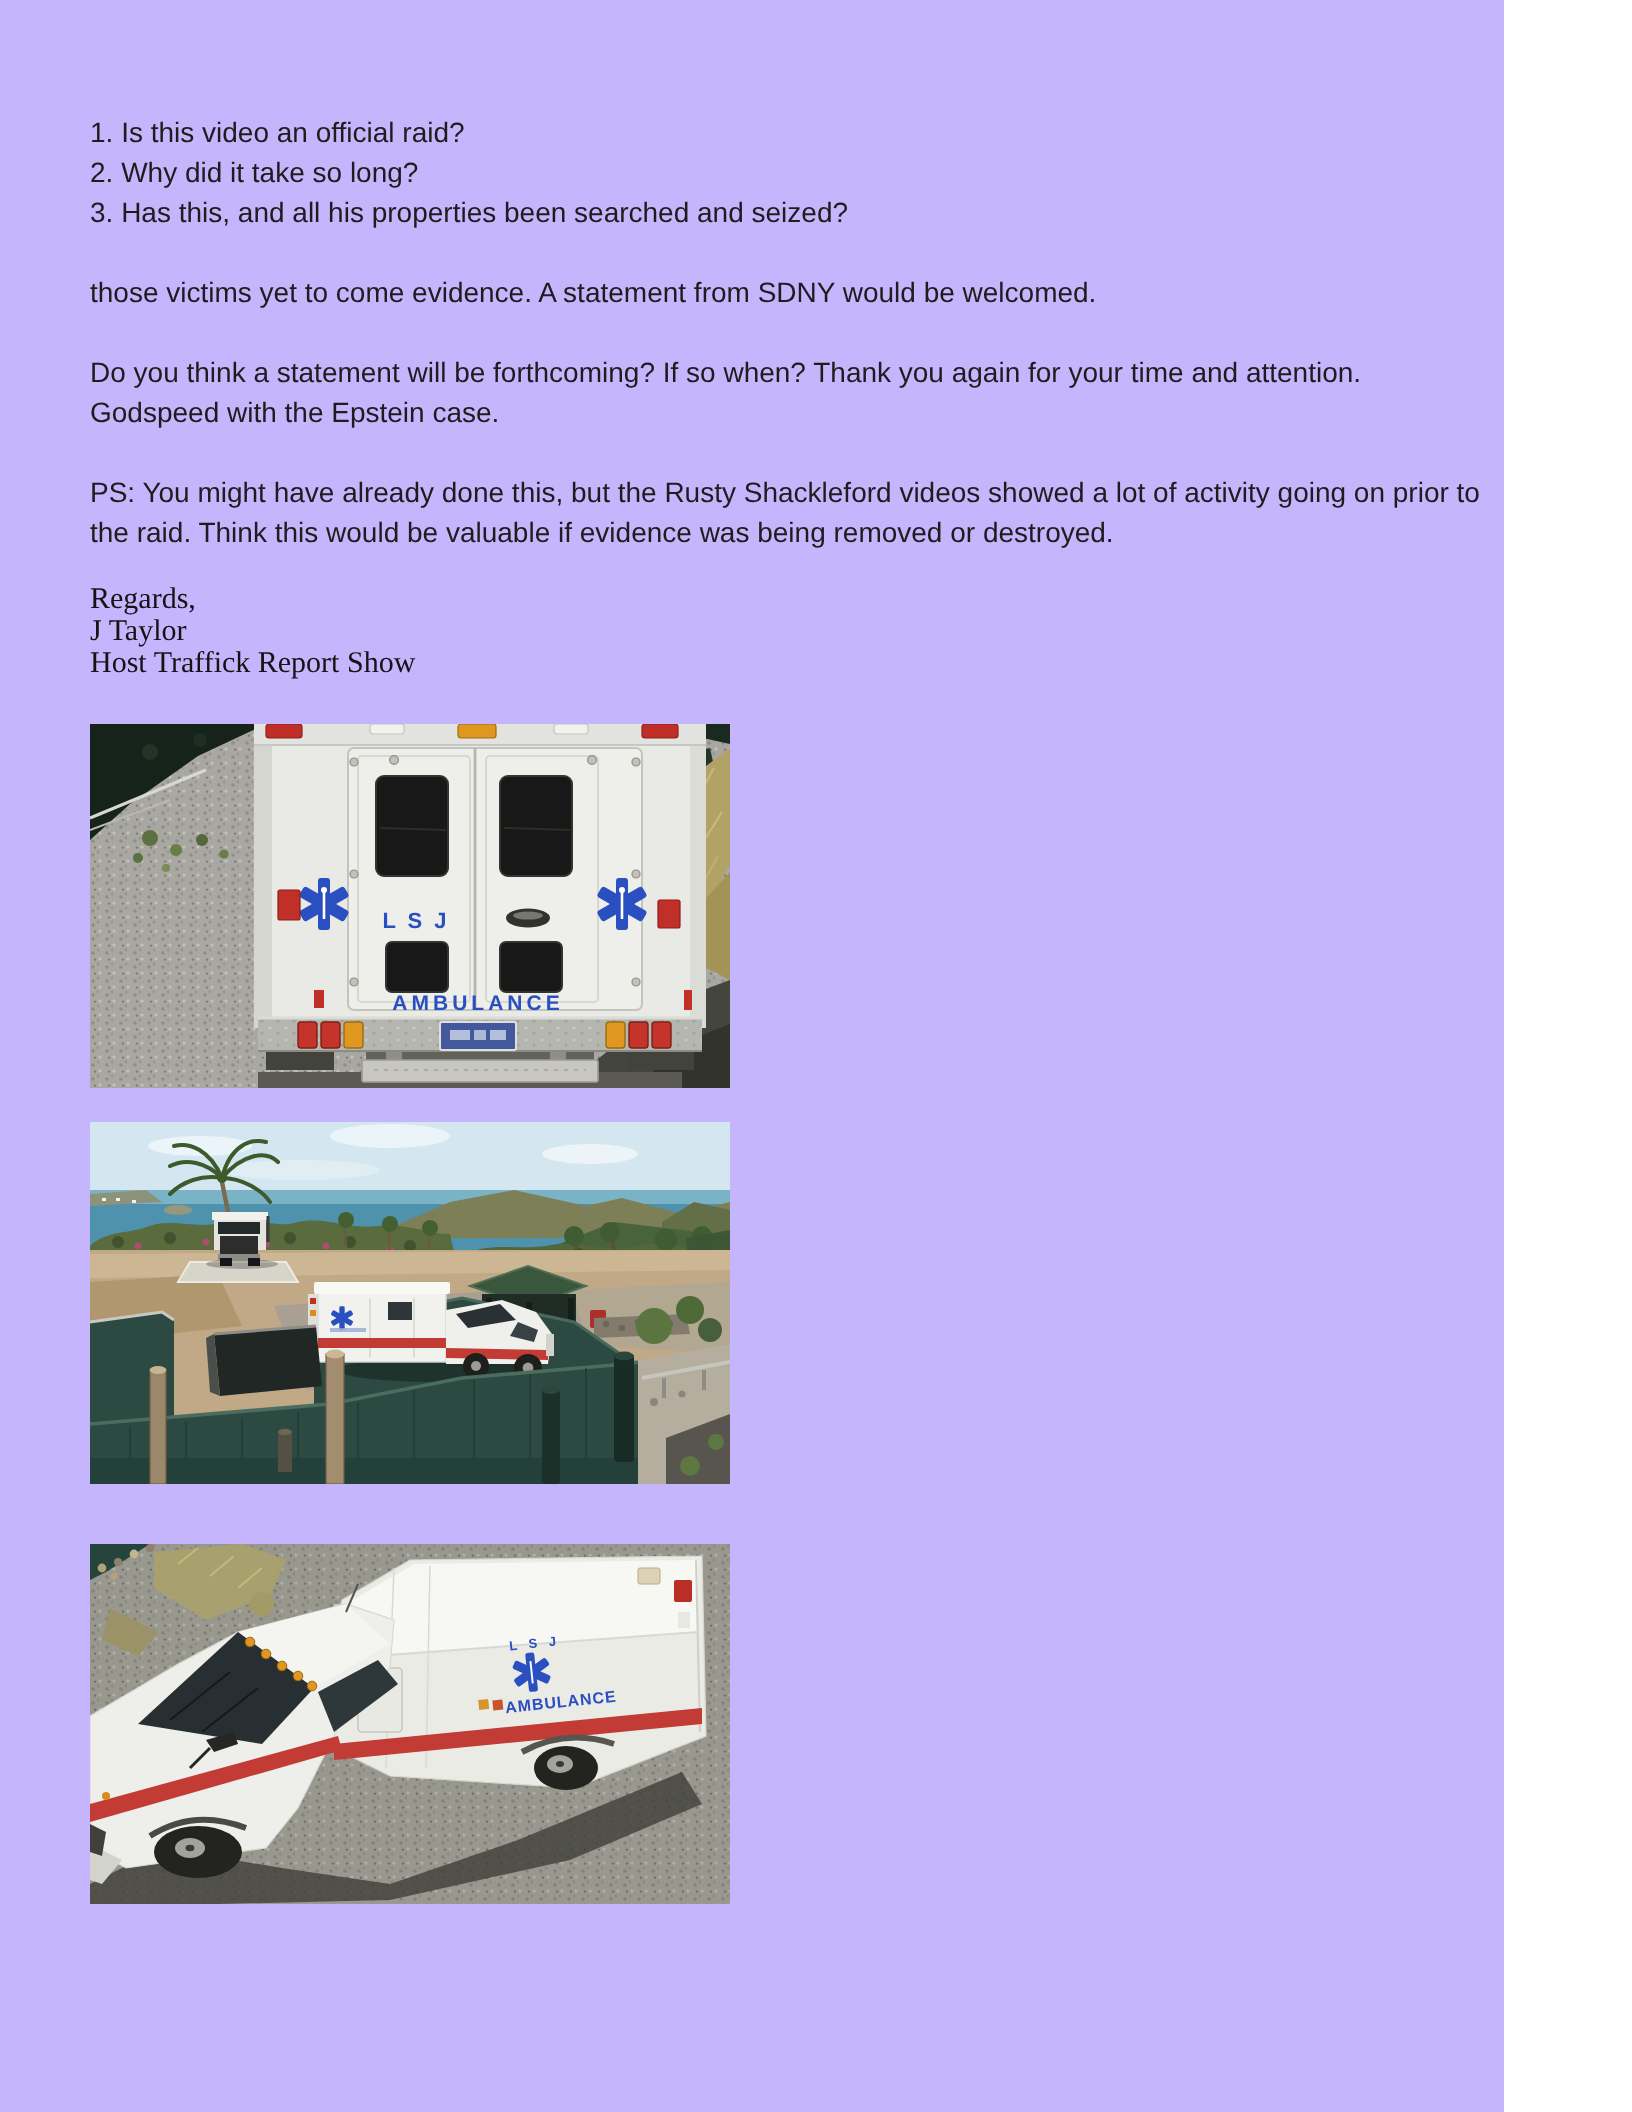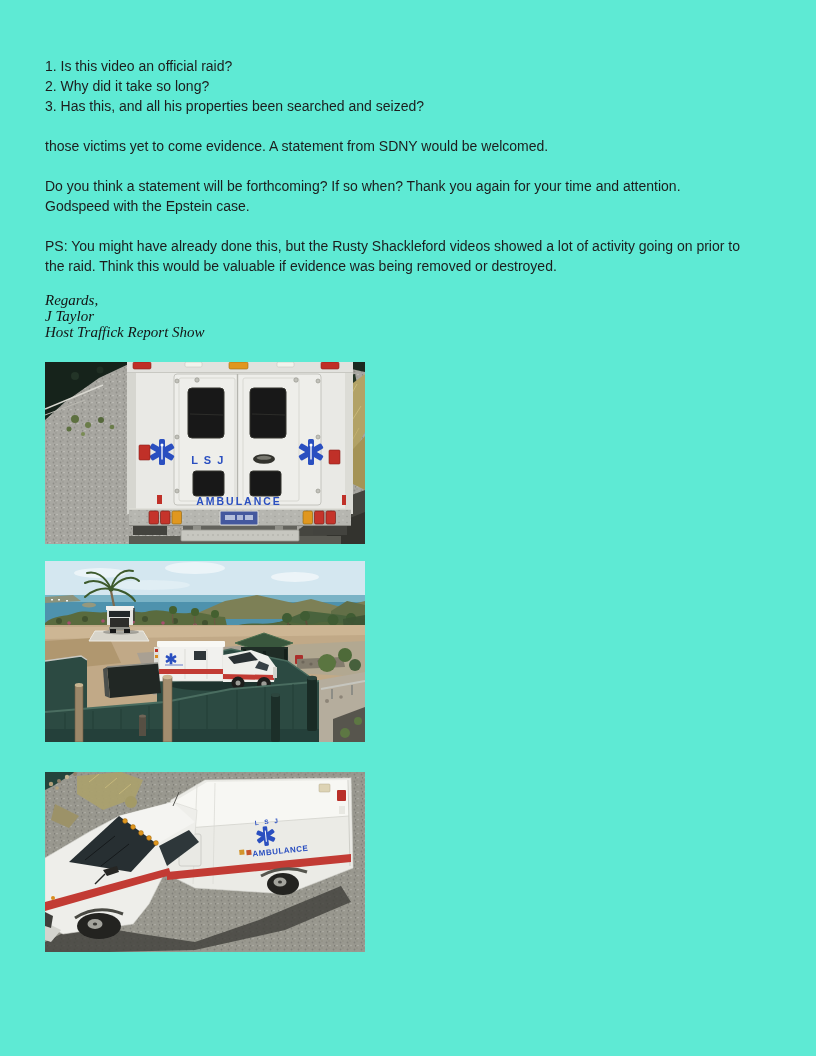--- a/index.html
+++ b/index.html
@@ -1,21 +1,21 @@
 <!DOCTYPE html>
 <html><head>
 <meta charset="utf-8">
 <style>
   html,body{margin:0;padding:0;background:#ffffff;}
-  .page{position:relative;width:816px;height:1056px;background:#5eead4;overflow:hidden;}
+  .page{position:relative;width:752px;height:1056px;background:#c4b5fd;overflow:hidden;}
   .text-block{position:absolute;left:45px;top:56px;width:745px;color:#1d1d1d;
               font-family:"Liberation Sans",sans-serif;font-size:14px;line-height:20px;}
   .line{height:20px;white-space:pre;}
   .gap{height:20px;}
-  .sig-block{margin-top:16px;font-family:"Liberation Serif",serif;font-size:15px;line-height:16px;color:#141414;font-style:italic;}
+  .sig-block{margin-top:16px;font-family:"Liberation Serif",serif;font-size:15px;line-height:16px;color:#141414;}
   .sig-line{height:16px;white-space:pre;}
   .photo{position:absolute;left:45px;margin:0;padding:0;line-height:0;text-align:center;}
   .photo1{top:362px;}
   .photo2{top:561px;}
   .photo3{top:772px;}
   .photo svg{display:block;}
   .svglabel{font-family:"Liberation Sans",sans-serif;font-weight:bold;}
 </style>
 </head>
 <body>

